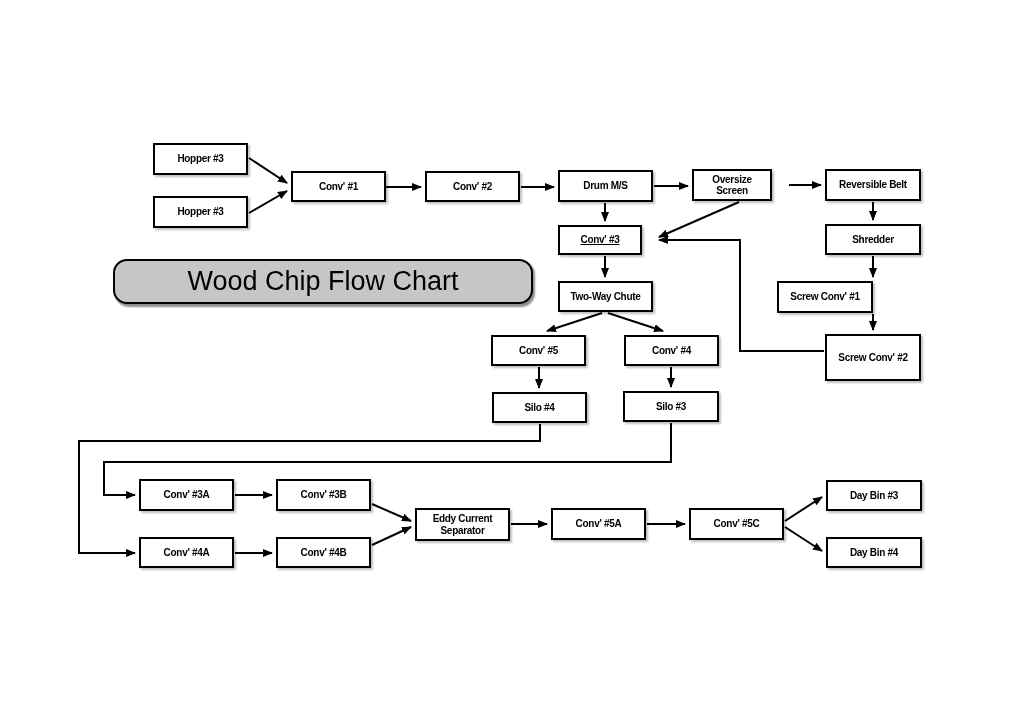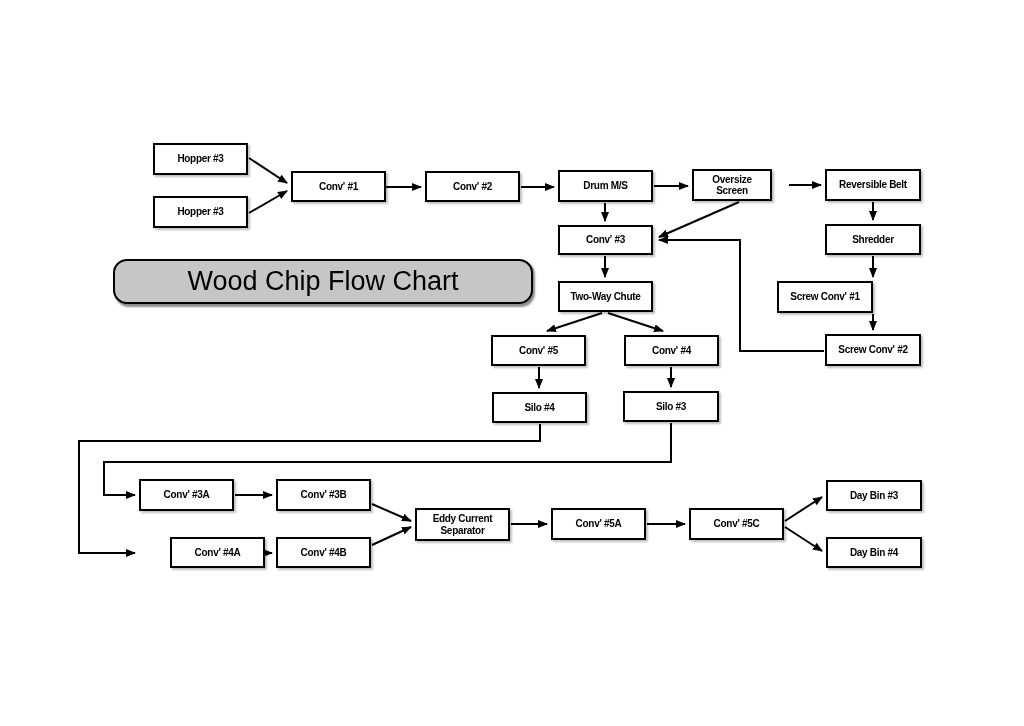--- a/index.html
+++ b/index.html
@@ -26,29 +26,29 @@
   
   #n-hopper3-top {left:153px;top:143px;width:95px;height:32px;}
   #n-hopper3-bot {left:153px;top:196px;width:95px;height:32px;}
   #n-conv1       {left:291px;top:171px;width:95px;height:31px;}
   #n-conv2       {left:425px;top:171px;width:95px;height:31px;}
   #n-drum        {left:558px;top:170px;width:95px;height:32px;}
   #n-oversize    {left:692px;top:169px;width:80px;height:32px;}
   #n-reversible  {left:825px;top:169px;width:96px;height:32px;}
   #n-shredder    {left:825px;top:224px;width:96px;height:31px;}
   #n-screw1      {left:777px;top:281px;width:96px;height:32px;}
-  #n-screw2      {left:825px;top:334px;width:96px;height:32px;}
-  #n-conv3       {left:558px;top:225px;width:95px;height:30px;}
+  #n-screw2      {left:825px;top:334px;width:96px;height:47px;}
+  #n-conv3       {left:558px;top:225px;width:84px;height:30px;text-decoration:underline;}
   #n-chute       {left:558px;top:281px;width:95px;height:31px;}
   #n-conv5       {left:491px;top:335px;width:95px;height:31px;}
   #n-conv4       {left:624px;top:335px;width:95px;height:31px;}
   #n-silo4       {left:492px;top:392px;width:95px;height:31px;}
   #n-silo3       {left:623px;top:391px;width:96px;height:31px;}
   #n-conv3a      {left:139px;top:479px;width:95px;height:32px;}
-  #n-conv4a      {left:139px;top:537px;width:95px;height:31px;margin-left:31px;}
+  #n-conv4a      {left:139px;top:537px;width:95px;height:31px;}
   #n-conv3b      {left:276px;top:479px;width:95px;height:32px;}
   #n-conv4b      {left:276px;top:537px;width:95px;height:31px;text-align:right;}
   #n-eddy        {left:415px;top:508px;width:95px;height:33px;}
   #n-conv5a      {left:551px;top:508px;width:95px;height:32px;}
   #n-conv5c      {left:689px;top:508px;width:95px;height:32px;}
   #n-daybin3     {left:826px;top:480px;width:96px;height:31px;}
   #n-daybin4     {left:826px;top:537px;width:96px;height:31px;}
   .edge{stroke:#000000;stroke-width:2;fill:none;}
 </style>
 </head>

